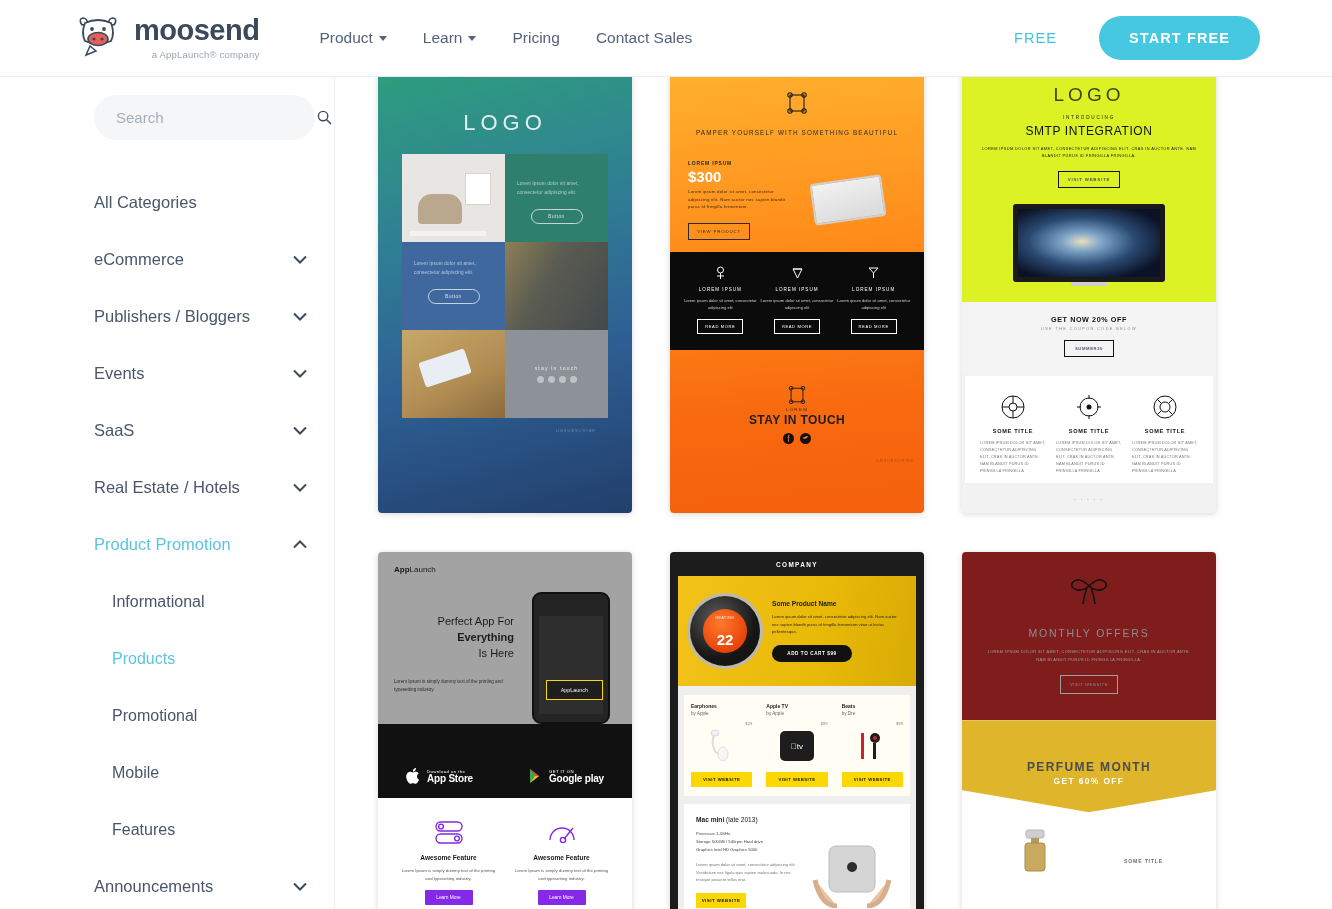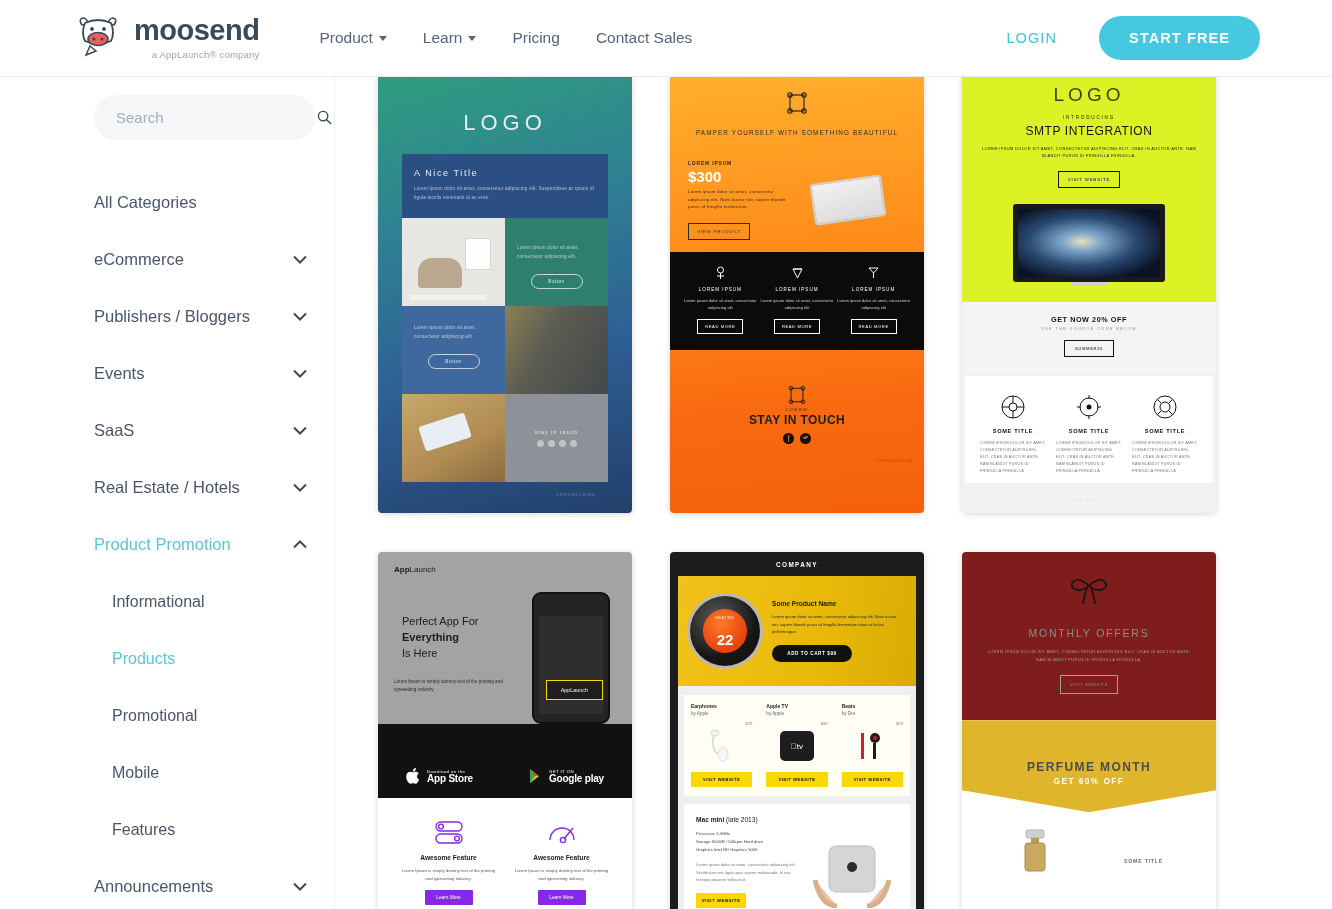--- a/index.html
+++ b/index.html
@@ -131,21 +131,21 @@
   .w-band { background:#fff; margin:3px 3px 0; padding:18px 10px 8px; display:flex; }
   .w-col { flex:1; text-align:center; padding:0 5px; }
   .w-t { font-size:5.6px; font-weight:bold; letter-spacing:.7px; color:#111; margin:7px 0 6px; }
   .w-p { font-size:3.8px; line-height:1.85; letter-spacing:.2px; color:#777; text-align:left; }
   .dots3 { text-align:center; font-size:4px; color:#bbb; letter-spacing:2px; padding:14px 0 4px; }
 
   
   .al-top { background:#a3a3a3; padding:13px 16px 0; position:relative; height:172px; overflow:hidden; }
   .al-brand { font-size:8px; color:#1a1a1a; }
   .al-brand b { font-weight:bold; }
-  .al-h { position:absolute; left:24px; top:62px; width:120px; }
+  .al-h { position:absolute; left:16px; top:62px; width:120px;text-align:right; }
   .al-h div { font-size:11px; color:#1c1c1c; line-height:1.45; }
   .al-h .b { font-weight:bold; }
   .al-p { position:absolute; left:16px; top:126px; width:118px; font-size:4.6px; line-height:1.8; color:#2b2b2b; }
   .phone { position:absolute; right:22px; top:40px; width:78px; height:132px; background:#242424; border-radius:9px; border:2px solid #111; }
   .phone-scr { position:absolute; left:5px; right:5px; top:22px; bottom:8px; background:#2e2e2e; }
   .al-cta { position:absolute; right:5px; bottom:22px; border:1px solid #fbd704; color:#f4f4f4; font-size:5.4px; padding:6px 14px; background:rgba(20,20,20,.6); }
   .store-band { background:#111; display:flex; align-items:center; justify-content:space-around; padding:11px 0 13px; }
   .store { display:flex; align-items:center; color:#fff; gap:6px;margin-top:32px; }
   .store .s-sm { font-size:4.3px; letter-spacing:.4px; }
   .store .s-lg { font-size:10px; font-weight:bold; letter-spacing:-.2px; line-height:1; }
@@ -232,21 +232,21 @@
     </div>
     <div class="nav-item">
       <span>Pricing</span>
     </div>
     <div class="nav-item">
       <span>Contact Sales</span>
     </div>
   </div>
 
   <div class="header-right">
-    <div class="login">LOGIN</div>
+    <div class="login">FREE</div>
     <button class="start-free">START FREE</button>
   </div>
 </div>
 
 <div class="sidebar">
   <div class="search-box">
     <input class="search-input" placeholder="Search" style="">
     <svg class="search-ico" viewBox="0 0 16 16">
       <circle cx="6.5" cy="6.5" r="5" fill="none" stroke="#3d4a5c" stroke-width="1.5"></circle>
       <line x1="10.3" y1="10.3" x2="15" y2="15" stroke="#3d4a5c" stroke-width="1.6"></line>
@@ -317,24 +317,20 @@
         </svg>
     </div>
   </div>
 </div>
 
 <div class="grid">
 
   <div class="card c1">
     <div class="g1">
       <div class="t-logo">LOGO</div>
-      <div class="blk-title">
-        <div class="h">A Nice Title</div>
-        <div class="lorem">Lorem ipsum dolor sit amet, consectetur adipiscing elit. Suspendisse ac ipsum id ligula iaculis venenatis id ac eros.</div>
-      </div>
       <div class="row2">
         <div class="ph" style="width:50%;height:88px;position:relative;overflow:hidden;">
           <div style="position:absolute;left:16%;bottom:18px;width:44px;height:30px;background:#b9a88e;border-radius:14px 14px 4px 4px;"></div>
           <div style="position:absolute;left:8%;bottom:6px;width:74%;height:5px;background:#f4f2ee;"></div>
           <div style="position:absolute;right:14%;top:22%;width:26px;height:32px;background:#fff;border:1px solid #d8d4cc;"></div>
         </div>
         <div class="grn" style="width:50%;height:88px;">
           <div class="lorem">Lorem ipsum dolor sit amet, consectetur adipiscing elit.</div>
           <div class="btn-o">Button</div>
         </div>

